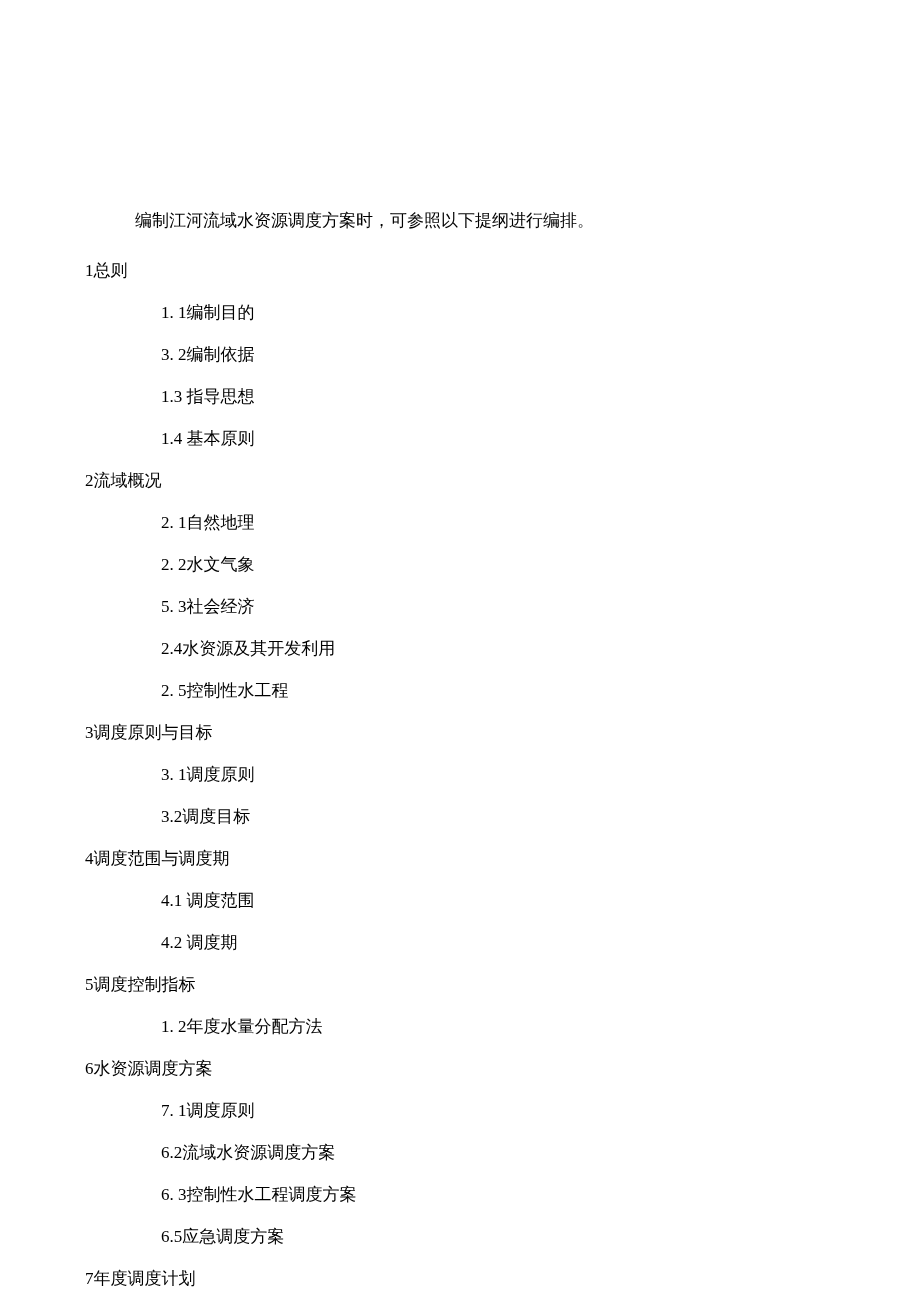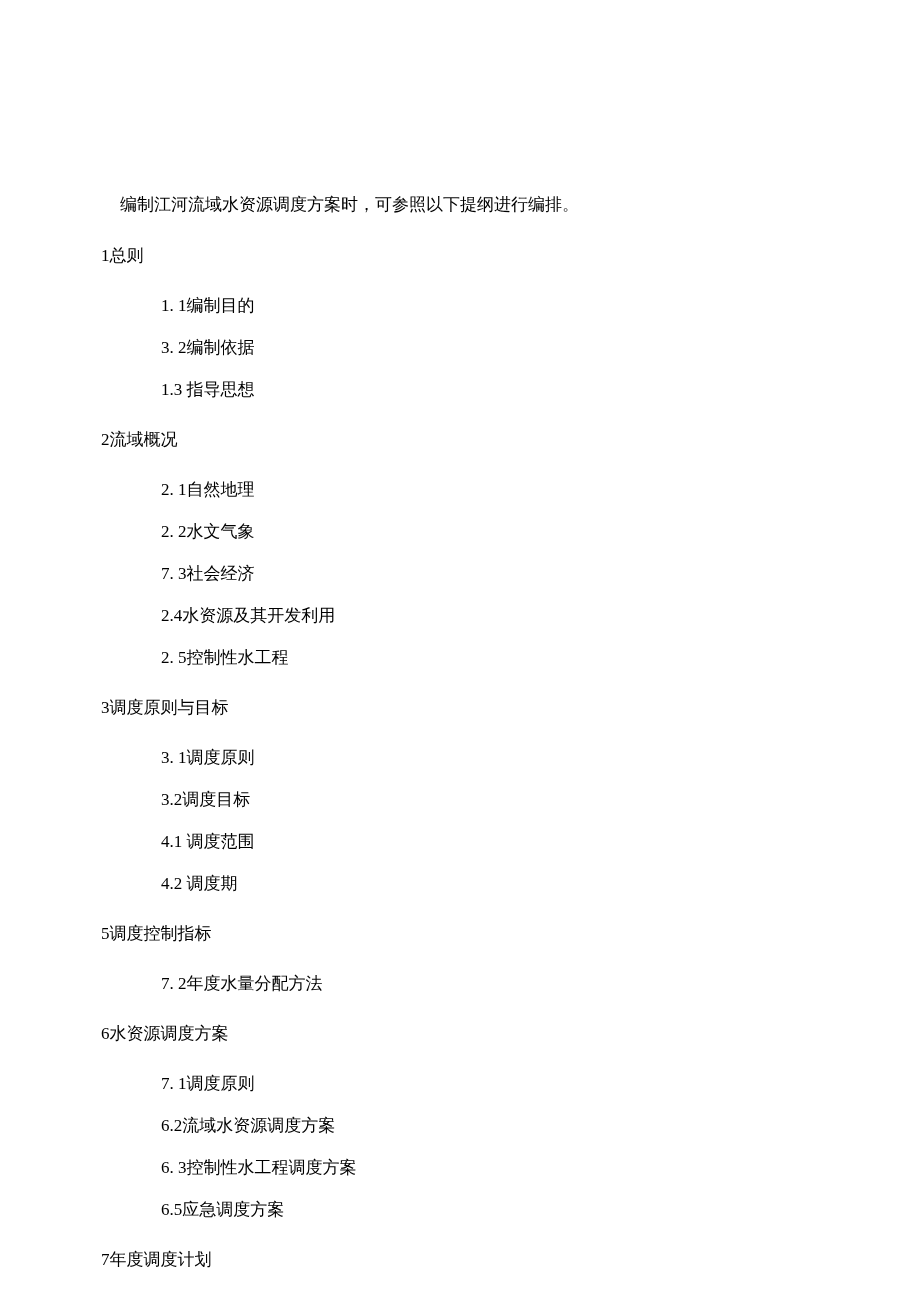--- a/index.html
+++ b/index.html
@@ -10,54 +10,55 @@
       color: #000000;
       width: 920px;
     }
     .page {
       padding: 188px 85px 100px 85px;
       font-size: 17px;
       line-height: 2.0;
     }
     .intro {
       text-indent: 2em;
-      margin: 1px;
-      font-family: Liberation Mono, monospace;
+      margin: 16px;
     }
     .level1 {
-      margin: 16px;
+      margin: 0;
     }
     .level2 {
       margin: 8px;
       padding-left: 4em;
     }
   </style>
 </head>
 <body>
 
 <div class="page">
   <p class="intro">编制江河流域水资源调度方案时，可参照以下提纲进行编排。</p>
   <div id="outline">
       <p class="level1">1总则</p>
       <p class="level2">1.   1编制目的</p>
       <p class="level2">3.   2编制依据</p>
       <p class="level2">1.3    指导思想</p>
+      <p class="level2">1.4    基本原则</p>
       <p class="level1">2流域概况</p>
       <p class="level2">2.   1自然地理</p>
       <p class="level2">2.   2水文气象</p>
-      <p class="level2">7.   3社会经济</p>
+      <p class="level2">5.   3社会经济</p>
       <p class="level2">2.4水资源及其开发利用</p>
       <p class="level2">2.   5控制性水工程</p>
       <p class="level1">3调度原则与目标</p>
       <p class="level2">3.   1调度原则</p>
       <p class="level2">3.2调度目标</p>
+      <p class="level1">4调度范围与调度期</p>
       <p class="level2">4.1    调度范围</p>
       <p class="level2">4.2    调度期</p>
       <p class="level1">5调度控制指标</p>
-      <p class="level2">7.   2年度水量分配方法</p>
+      <p class="level2">1.   2年度水量分配方法</p>
       <p class="level1">6水资源调度方案</p>
       <p class="level2">7.   1调度原则</p>
       <p class="level2">6.2流域水资源调度方案</p>
       <p class="level2">6.   3控制性水工程调度方案</p>
       <p class="level2">6.5应急调度方案</p>
       <p class="level1">7年度调度计划</p>
     </div>
 </div>
 
 </body></html>

